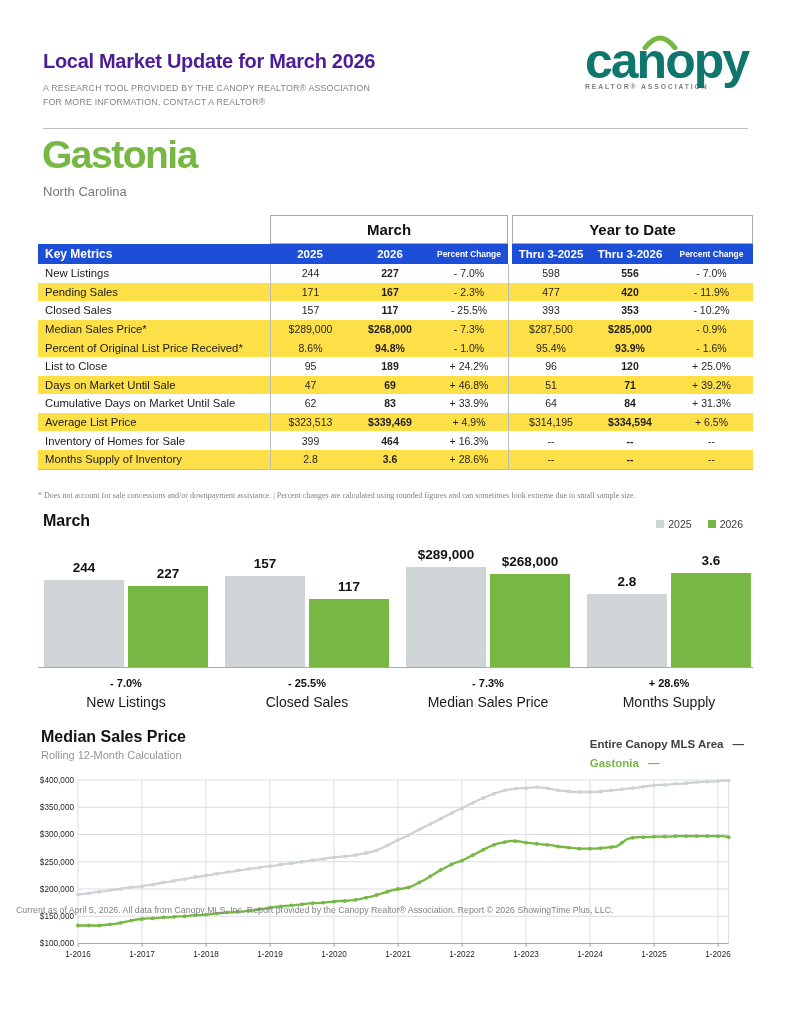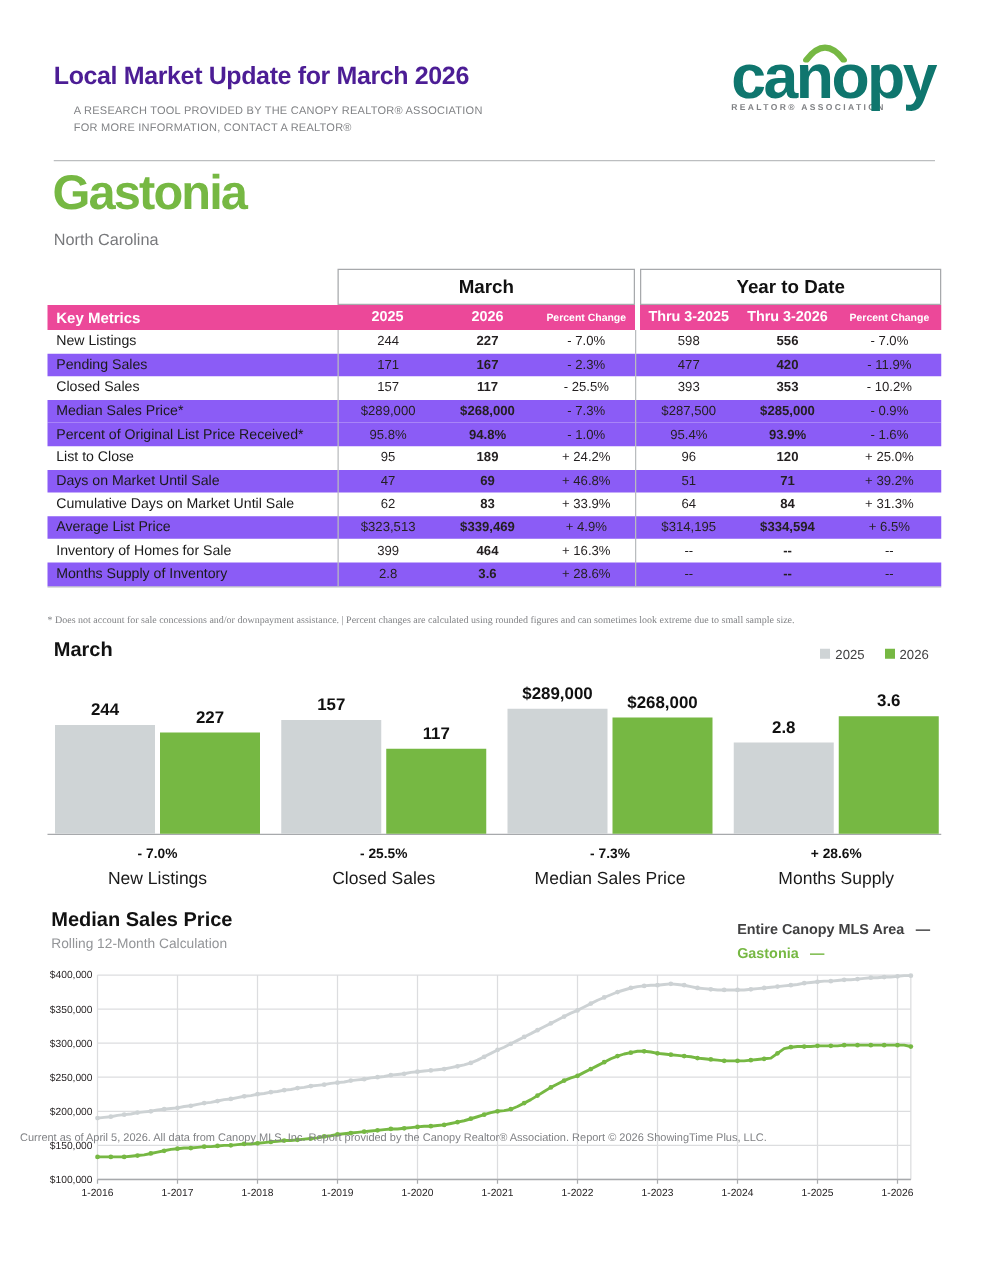--- a/index.html
+++ b/index.html
@@ -3,21 +3,21 @@
 <meta charset="utf-8">
 <style>
   * { margin:0; padding:0; box-sizing:border-box; }
   html,body { background:#fff; }
   body { font-family:"Liberation Sans", sans-serif; color:#231f20; }
   .page { position:relative; width:791px; height:1024px; background:#fff; overflow:hidden; margin:0 auto; }
 
   
   .hdr { position:absolute; top:50px; left:43px; width:520px; }
   .hdr h1 { font-size:20px; font-weight:700; color:#4c1d95; letter-spacing:-0.3px; }
-  .hdr .sub { margin-top:9px; font-size:8.8px; line-height:13.5px; color:#808285; letter-spacing:0.2px;margin-left:16px; }
+  .hdr .sub { margin-top:9px; font-size:8.8px; line-height:13.5px; color:#808285; letter-spacing:0.2px; }
   .logo { position:absolute; top:40px; right:46px; width:160px; }
   .logo .word { position:relative; font-size:50px; font-weight:700; color:#0f766e; letter-spacing:-2px; line-height:42px; display:block; }
   .logo .arc { position:absolute; top:-7px; left:57px; }
   .logo .tag { display:block; font-size:6.8px; font-weight:700; letter-spacing:1.9px; color:#808285; margin-top:1px; }
   .rule { position:absolute; top:128px; left:43px; right:43px; border-top:1px solid #bcbec0; }
   .city { position:absolute; top:133px; left:42px; font-size:39px; font-weight:700; letter-spacing:-1.5px; }
   .state { position:absolute; top:184px; left:43px; font-size:13px; color:#77787b; }
 
   
   .tbl { position:absolute; top:215px; left:38px; width:715px; font-size:10.5px; }
@@ -26,21 +26,21 @@
   .ghead .gcell { border:1px solid #a7a9ac; font-size:15px; font-weight:700; text-align:center; line-height:27px; color:#111; }
   .gh-march { grid-column:2/5; }
   .gh-ytd { grid-column:6/9; }
   .greenrow { height:20px; color:#fff; font-weight:700; }
   .greenrow .cell { display:flex; align-items:center; justify-content:center; font-size:11.5px; }
   .greenrow .cell.small { font-size:8.4px; }
   .greenrow .cell.name { justify-content:flex-start; padding-left:7px; font-size:12px; }
   .trow { height:18.6px; }
   .trow .cell { display:flex; align-items:center; justify-content:center; }
   .trow .cell.name { justify-content:flex-start; padding-left:7px; font-size:11.3px; color:#1a1a1a; }
-  .trow.alt { background:#8b5cf6;text-align:center; }
+  .trow.alt { background:#fde047;text-align:center; }
   .cell.vline { border-left:1px solid #b9bcbe; }
   .cell.bold { font-weight:700; }
   .tbl-bottom { border-bottom:1px solid #b9bcbe; }
   .footnote { position:absolute; top:491px; left:38px; width:715px; font-size:8px; color:#808285;font-family:Liberation Serif, serif; }
 
   
   .bar-head { position:absolute; top:512px; left:43px; right:48px; display:flex; justify-content:space-between; align-items:flex-end; }
   .bar-head .t { font-size:16px; font-weight:700; color:#111; }
   .blegend { display:flex; gap:16px; font-size:10.5px; color:#404041; align-items:center; }
   .blegend .sw { display:inline-block; width:8px; height:8px; margin-right:4px; }
@@ -91,21 +91,21 @@
   <h2 class="city" style="color:#76B843">Gastonia</h2>
   <div class="state">North Carolina</div>
 
   <div class="tbl tbl-bottom">
     <div class="grid ghead">
       <div></div>
       <div class="gcell gh-march">March</div>
       <div></div>
       <div class="gcell gh-ytd">Year to Date</div>
     </div>
-    <div class="grid greenrow" id="greenrow" style="background:#ec4899">
+    <div class="grid greenrow" id="greenrow" style="background:#1d4ed8">
         <div class="cell name">Key Metrics</div>
         <div class="cell">2025</div>
         <div class="cell">2026</div>
         <div class="cell small">Percent Change</div>
         <div class="cell" style="background: rgb(255, 255, 255);"></div>
         <div class="cell">Thru 3-2025</div>
         <div class="cell">Thru 3-2026</div>
         <div class="cell small">Percent Change</div>
       </div>
     <div id="rows">
@@ -144,21 +144,21 @@
           <div class="cell vline">$289,000</div>
           <div class="cell bold">$268,000</div>
           <div class="cell">- 7.3%</div>
           <div class="cell vline"></div>
           <div class="cell">$287,500</div>
           <div class="cell bold">$285,000</div>
           <div class="cell">- 0.9%</div>
         </div>
         <div class="grid trow alt">
           <div class="cell name">Percent of Original List Price Received*</div>
-          <div class="cell vline">95.8%</div>
+          <div class="cell vline">8.6%</div>
           <div class="cell bold">94.8%</div>
           <div class="cell">- 1.0%</div>
           <div class="cell vline"></div>
           <div class="cell">95.4%</div>
           <div class="cell bold">93.9%</div>
           <div class="cell">- 1.6%</div>
         </div>
         <div class="grid trow">
           <div class="cell name">List to Close</div>
           <div class="cell vline">95</div>

